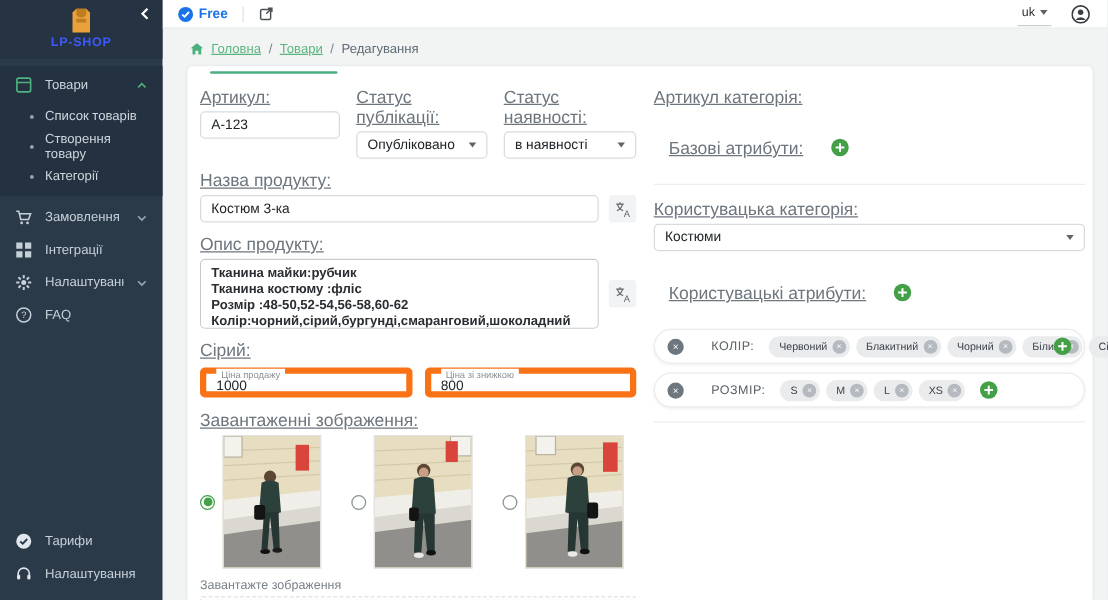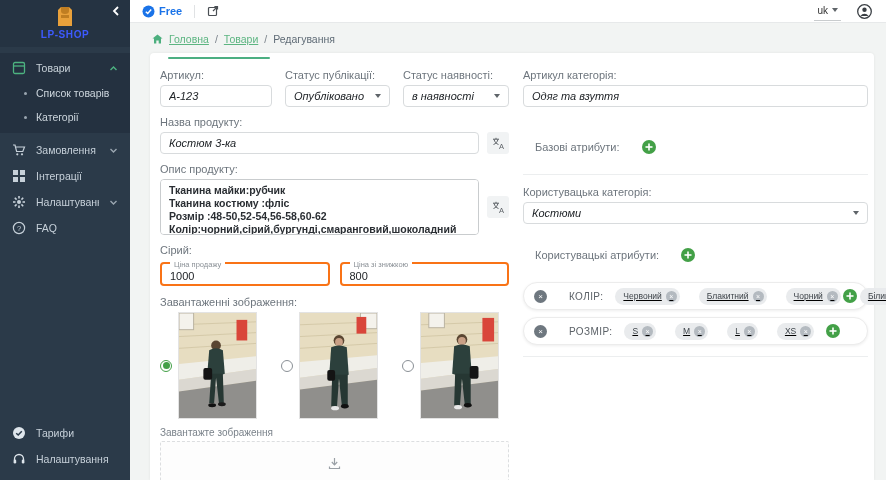--- a/index.html
+++ b/index.html
@@ -41,31 +41,31 @@
   .bc-link { color:#5cb581; text-decoration:underline; cursor:pointer; }
   .bc-sep { color:#7a828a; }
   .bc-cur { color:#5f6b76; }
 
   .card { background:#fff; border-radius:4px 4px 0 0; box-shadow:0 0 3px rgba(0,0,0,.07); height:427px; padding:2px 6px 0 8px; }
   .tab-indicator { width:102px; height:2px; background:#4caf82; margin:2px 0 10px 10px; border-radius:1px; }
   .cols { display:flex; gap:14px; padding:0 0 0 2px; }
   .col-left { flex:0 0 349px; }
   .col-right { flex:1; min-width:0; }
 
-  .f-label { display:block; font-size:11px; color:#6d757d; margin-bottom:4px; }
-  .t-input, .select { height:22px; border:1px solid #d8dbdd; border-radius:4px; background:#fff; font-size:11px; color:#212529; padding:0 8px; width:100%; font-family:inherit;font-style:italic; }
+  .f-label { display:block; font-size:14px; color:#6d757d; margin-bottom:4px;text-decoration:underline; }
+  .t-input, .select { height:22px; border:1px solid #d8dbdd; border-radius:4px; background:#fff; font-size:11px; color:#212529; padding:0 8px; width:100%; font-family:inherit; }
   .select { display:flex; align-items:center; justify-content:space-between; cursor:pointer; }
   .row3 { display:flex; gap:13px; margin-bottom:9px; }
   .fw1 { flex:0 0 112px; } .fw2 { flex:0 0 105px; } .fw3 { flex:1; min-width:0; }
   .with-btn { display:flex; align-items:center; gap:8px; margin-bottom:9px; }
   .with-btn .grow { flex:1; min-width:0; }
   .icon-btn { width:22px; height:22px; flex:0 0 22px; background:#f1f3f4; border:none; border-radius:3px; display:flex; align-items:center; justify-content:center; cursor:pointer; }
   textarea.t-area { width:100%; height:56px; border:1px solid #c9ccce; border-radius:4px; resize:none; font-family:inherit; font-size:10.5px; font-weight:bold; color:#2a2e33; padding:4px 8px; line-height:1.25; }
   .price-row { display:flex; gap:10px; margin:2px 0 10px; }
-  .fl { position:relative; flex:1; border:2px solid #f97316; border-radius:4px; height:24px; }
+  .fl { position:relative; flex:1; border:5px solid #f97316; border-radius:4px; height:24px; }
   .fl-label { position:absolute; top:-4px; left:8px; background:#fff; padding:0 4px; font-size:7.5px; color:#8a9096; white-space:nowrap; }
   .fl input { border:none; outline:none; width:100%; height:100%; padding:4px 8px 0; font-size:11px; color:#212529; background:transparent; font-family:inherit; }
 
   .images-row { display:flex; gap:24px; align-items:center; margin:2px 0 8px; }
   .img-group { display:flex; align-items:center; gap:6px; }
   .radio { width:12px; height:12px; border-radius:50%; border:1.5px solid #8a9096; background:#fff; cursor:pointer; position:relative; flex:0 0 12px; }
   .radio.checked { border-color:#43a047; }
   .radio.checked::after { content:""; position:absolute; inset:1.5px; border-radius:50%; background:#43a047; }
   .photo { width:79px; height:107px; border:1px solid #e3e3e3; background:#e7ddc1; cursor:pointer; display:block; }
 
@@ -74,21 +74,21 @@
 
   .attr-label-row { display:flex; align-items:center; gap:10px; margin:13px 0 9px; }
   .attr-label-row .f-label { margin:12px; }
   .plus-btn { width:14px; height:14px; border-radius:50%; background:#43a047; color:#fff; border:none; font-size:11px; line-height:13px; text-align:center; cursor:pointer; display:flex; align-items:center; justify-content:center; flex:0 0 14px; }
   hr.div { border:none; border-top:1px solid #eceeef; margin:0 0 11px; }
   .mb9 { margin-bottom:9px; }
 
   .attr-row { display:flex; align-items:center; gap:8px; height:28px; border:1px solid #ececec; border-radius:14px; box-shadow:0 1px 3px rgba(0,0,0,.07); padding:0 10px; margin-bottom:7px; background:#fff; }
   .x-circle { width:13px; height:13px; border-radius:50%; background:#6e777f; color:#fff; font-size:8px; line-height:13px; text-align:center; border:none; cursor:pointer; flex:0 0 13px; padding:0; }
   .attr-name { font-size:10px; color:#5b6167; letter-spacing:.4px; margin:0 4px 0 2px; white-space:nowrap;padding-left:12px; }
-  .chips { display:flex; gap:19px; align-items:center; flex:1; min-width:0;text-decoration:underline; }
+  .chips { display:flex; gap:5px; align-items:center; flex:1; min-width:0; }
   .chip { background:#e9ebed; border-radius:9px; height:17px; display:flex; align-items:center; gap:4px; padding:0 3px 0 8px; font-size:8.5px; color:#3c4248; white-space:nowrap; cursor:default; }
   .chip-x { width:11px; height:11px; border-radius:50%; background:#b4bac0; color:#fff; font-size:7px; line-height:11px; text-align:center; border:none; cursor:pointer; padding:0; flex:0 0 11px; }
 </style>
 </head>
 <body>
 
 <div class="app">
 
   <aside class="sidebar">
     <div class="logo-row">
@@ -112,20 +112,24 @@
               <line x1="1.5" y1="5" x2="12.5" y2="5" stroke="#4db380" stroke-width="1.3"></line>
             </svg>
           <span class="lbl">Товари</span>
           <svg class="chev" viewBox="0 0 9 9">
               <polyline points="1.5,6 4.5,3 7.5,6" fill="none" stroke="#4db380" stroke-width="1.4"></polyline>
             </svg>
         </div>
         <div class="sub-item">
             <span class="bullet"></span>
             <span>Список товарів</span>
+          </div>
+        <div class="sub-item">
+            <span class="bullet"></span>
+            <span>Створення товару</span>
           </div>
         <div class="sub-item">
             <span class="bullet"></span>
             <span>Категорії</span>
           </div>
       </div>
       <div class="nav-item">
         <svg class="icn" viewBox="0 0 14 14">
             <path d="M1 2 h2 l1.6 6.5 h6.2 L12.5 4 H4" fill="none" stroke="#c6d0d9" stroke-width="1.2"></path>
             <circle cx="5.3" cy="11.3" r="1.1" fill="#c6d0d9"></circle>
@@ -390,21 +394,20 @@
                     <line x1="6.5" y1="1" x2="6.5" y2="7.5"></line>
                     <polyline points="3.8,5 6.5,7.8 9.2,5"></polyline>
                     <path d="M1.5 9.5 V11.5 H11.5 V9.5"></path>
                   </g>
                 </svg>
             </div>
           </div>
 
           <div class="col-right">
             <label class="f-label">Артикул категорія:</label>
-            <input class="t-input mb9" value="Одяг та взуття" style="">
 
             <div class="attr-label-row">
               <label class="f-label">Базові атрибути:</label>
               <button class="plus-btn">
                   <svg width="8" height="8" viewBox="0 0 8 8">
                     <line x1="4" y1="0.5" x2="4" y2="7.5" stroke="#fff" stroke-width="1.6"></line>
                     <line x1="0.5" y1="4" x2="7.5" y2="4" stroke="#fff" stroke-width="1.6"></line>
                   </svg>
                 </button>
             </div>

